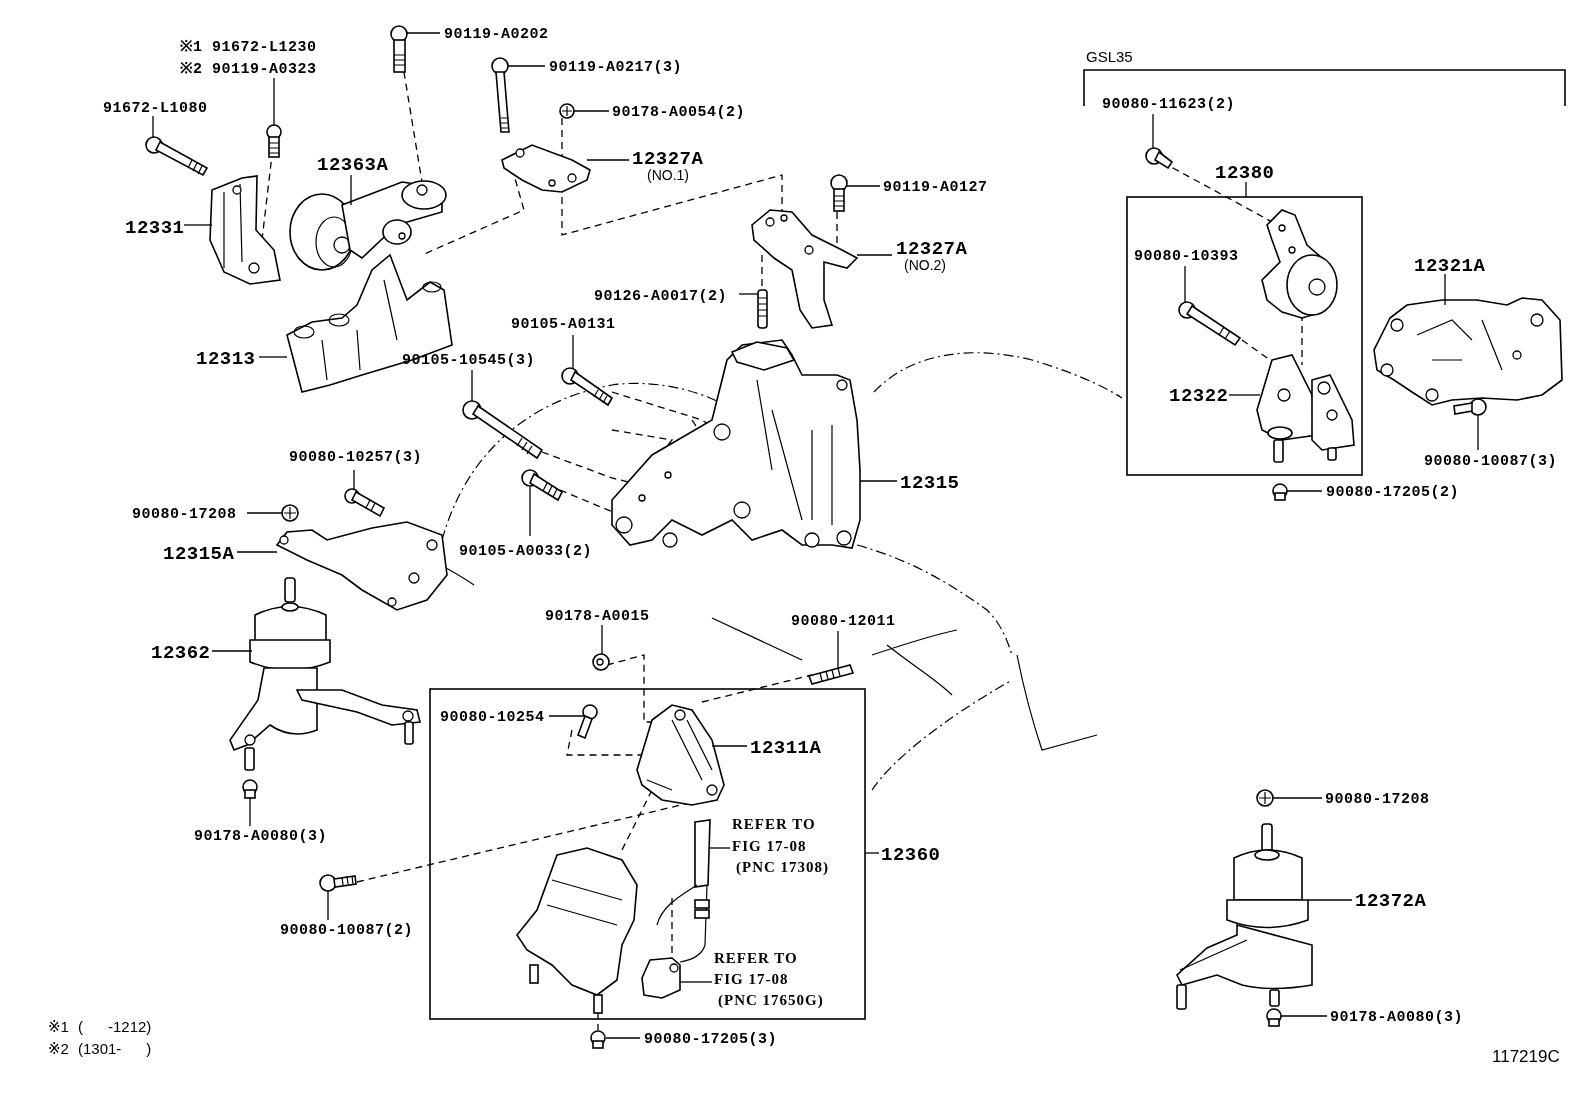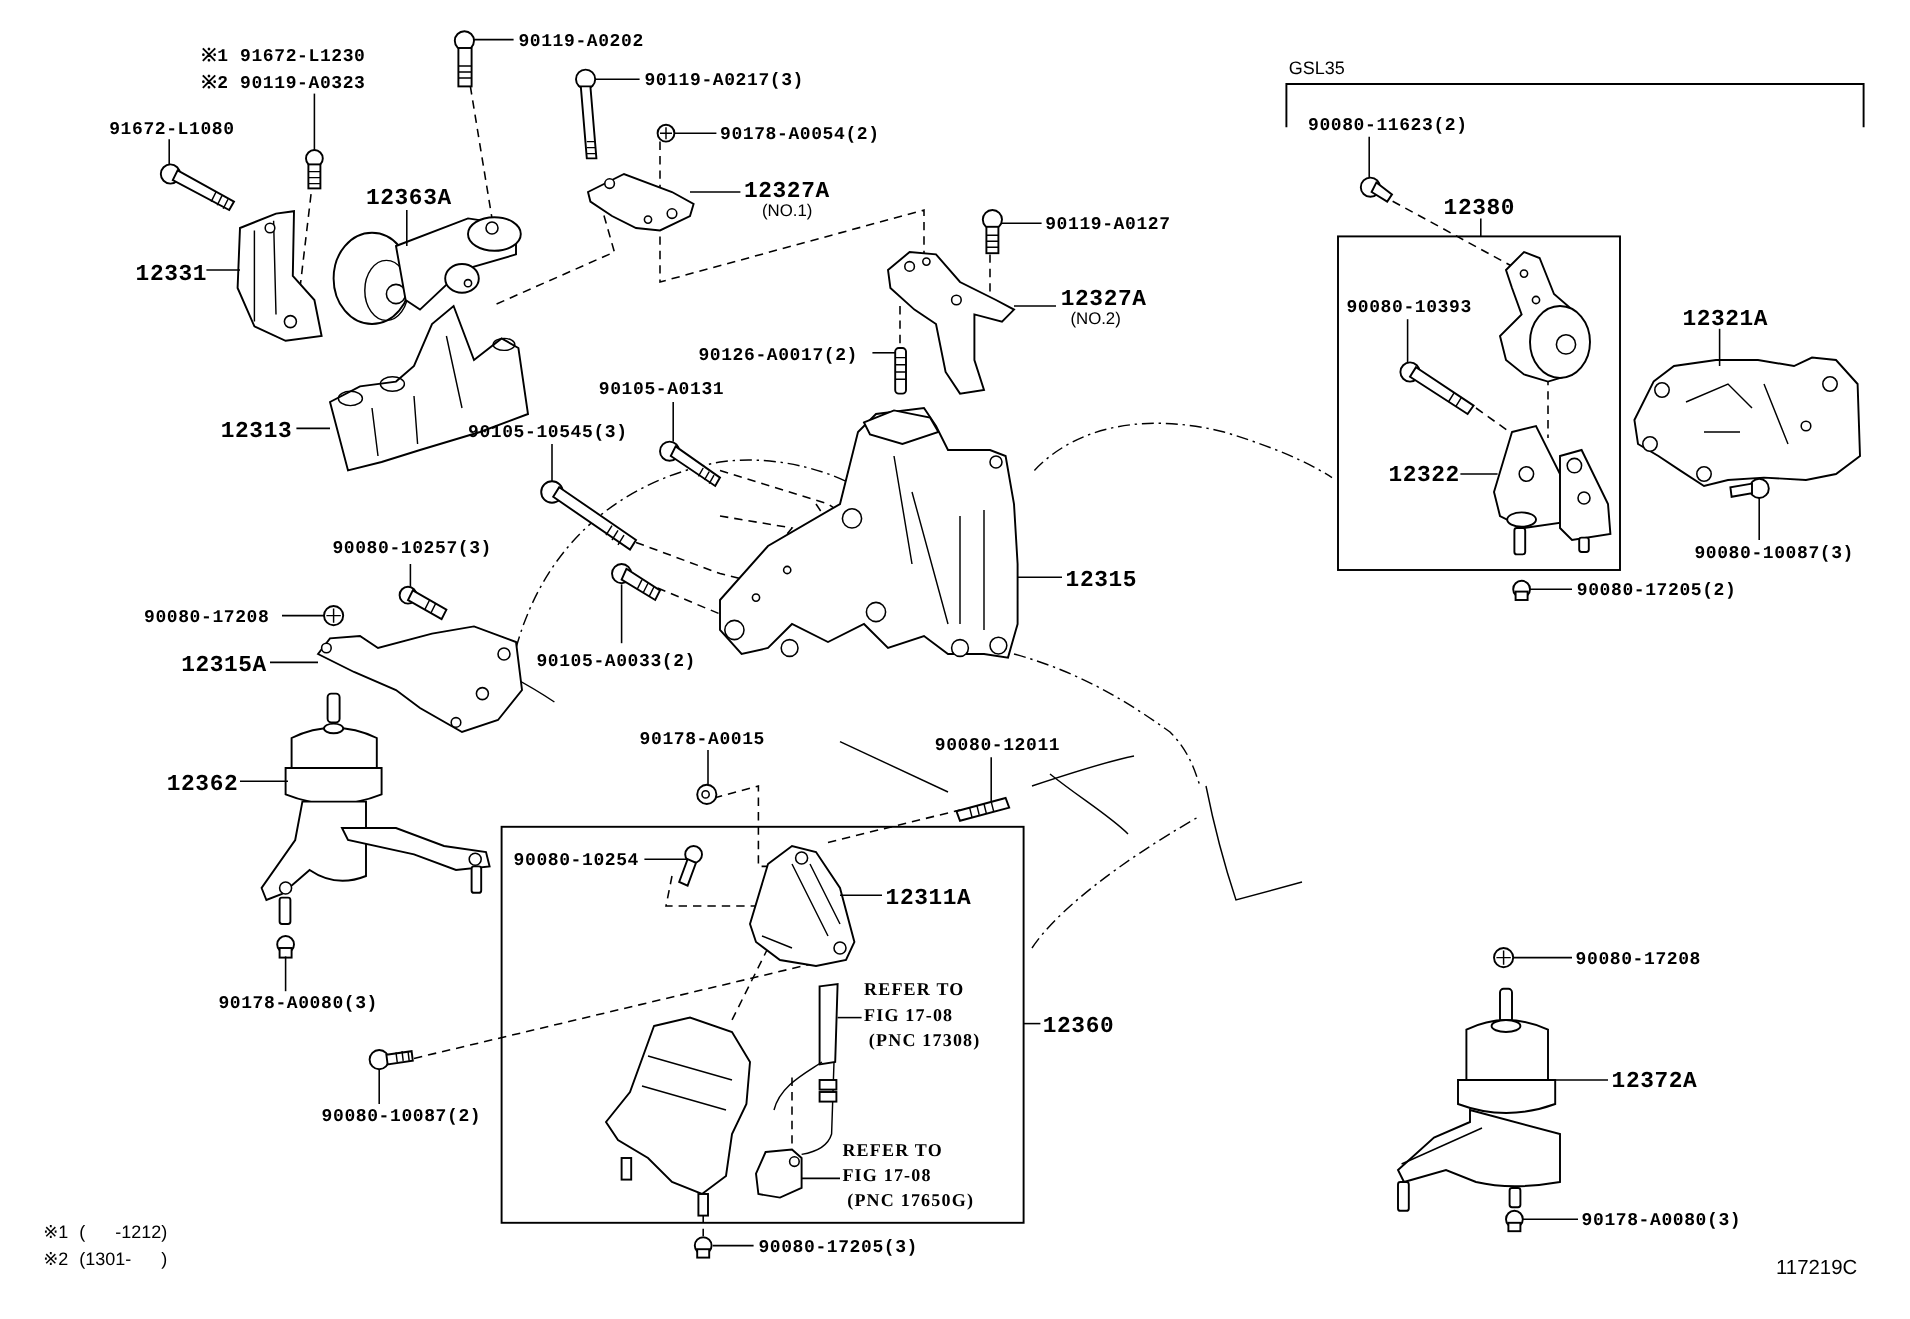--- a/index.html
+++ b/index.html
@@ -1,17 +1,17 @@
 <!DOCTYPE html>
 <html><head>
 <meta charset="utf-8">
 <style>
   html,body{margin:0;padding:0;background:#ffffff;}
   body{width:1592px;height:1099px;position:relative;overflow:hidden;font-family:"Liberation Mono","DejaVu Sans Mono",monospace;}
-  #stage{position:absolute;left:0;top:0;width:1528px;height:1099px;}
+  #stage{position:absolute;left:12px;top:0;width:1528px;height:1099px;}
   svg text{fill:#000;}
   .pn{font-family:"Liberation Mono","DejaVu Sans Mono",monospace;font-weight:bold;font-size:15px;letter-spacing:0.5px;}
   .pnbig{font-family:"Liberation Mono","DejaVu Sans Mono",monospace;font-weight:bold;font-size:19px;letter-spacing:0.5px;}
   .sub{font-family:"Liberation Sans","DejaVu Sans",sans-serif;font-size:14px;}
   .note{font-family:"Liberation Sans","DejaVu Sans",sans-serif;font-size:15px;}
   .fig{font-family:"Liberation Sans","DejaVu Sans",sans-serif;font-size:17px;}
   .ref{font-family:"Liberation Serif","DejaVu Serif",serif;font-weight:bold;font-size:15px;letter-spacing:1px;}
   .part{fill:#fff;stroke:#000;stroke-width:1.6;}
   .thin{fill:none;stroke:#000;stroke-width:1.2;}
   .lead{fill:none;stroke:#000;stroke-width:1.3;}

